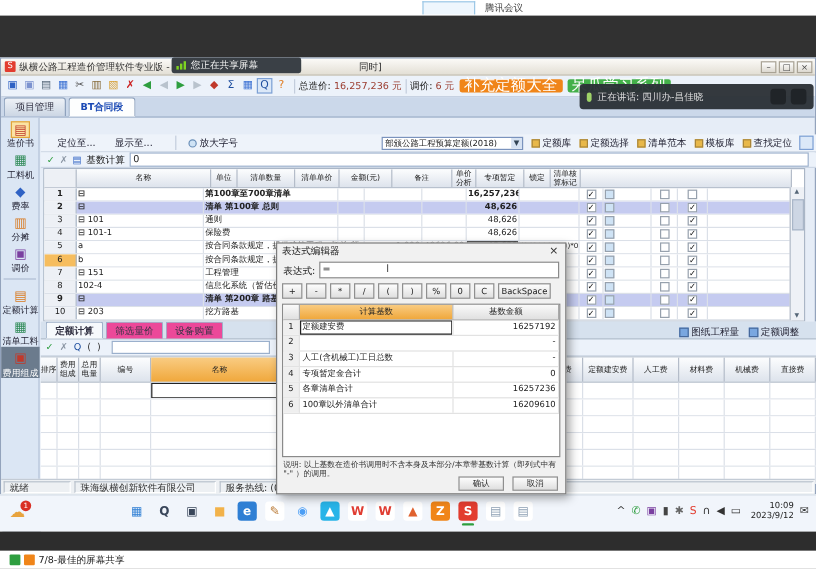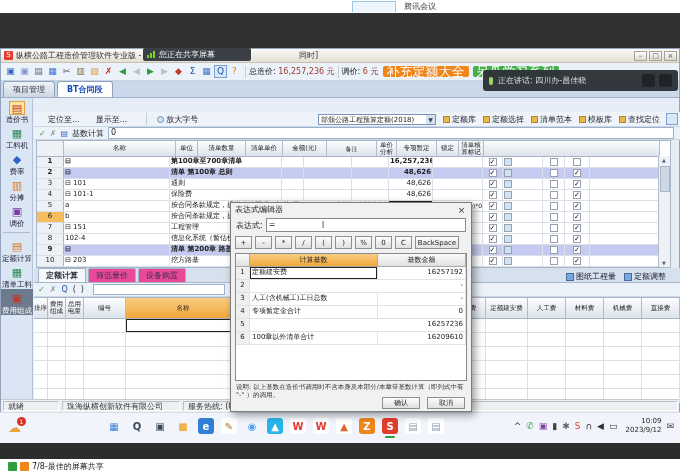--- a/index.html
+++ b/index.html
@@ -814,20 +814,21 @@
           </div>
 
           <div class="grow">
             <div class="gc g-num">4</div>
             <div class="gc g-base">专项暂定金合计</div>
             <div class="gc g-amt">0</div>
           </div>
 
           <div class="grow">
             <div class="gc g-num">5</div>
+            <div class="gc g-base">各章清单合计</div>
             <div class="gc g-amt">16257236</div>
           </div>
 
           <div class="grow">
             <div class="gc g-num">6</div>
             <div class="gc g-base">100章以外清单合计</div>
             <div class="gc g-amt">16209610</div>
           </div>
         </div>
     </div>

